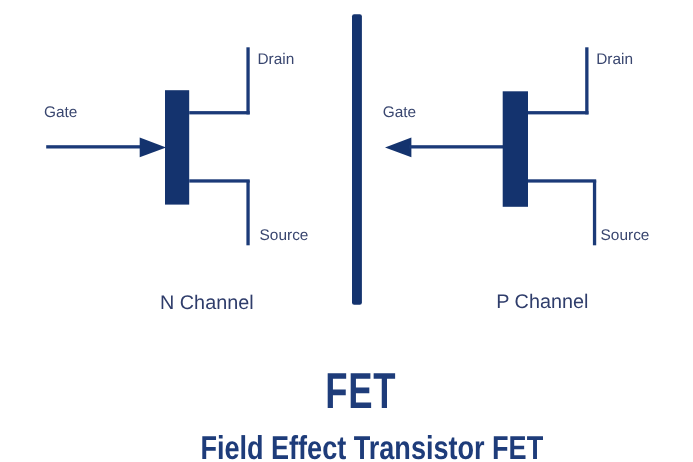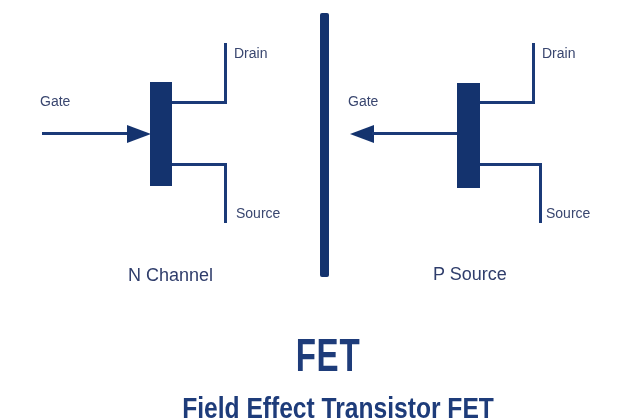--- a/index.html
+++ b/index.html
@@ -25,20 +25,21 @@
     color:var(--label);
     font-size:14px;
     line-height:1.1;
     white-space:nowrap;
   }
   .caption{
     position:absolute;
     color:var(--caption);
     font-size:18px;
     width:120px;
+    text-align:center;
     white-space:nowrap;
   }
   .arrowhead{position:absolute;width:0;height:0;}
   .arrowhead.right{
     border-top:9px solid transparent;
     border-bottom:9px solid transparent;
     border-left:24px solid var(--navy);
   }
   .arrowhead.left{
     border-top:9px solid transparent;
@@ -111,19 +112,19 @@
     <div class="bar" style="left:457px;top:83px;width:23px;height:105px;"></div>
 
     <div class="wire" style="left:480px;top:101px;width:55px;height:3px;"></div>
     <div class="wire" style="left:532px;top:43px;width:3px;height:61px;"></div>
     <span class="lbl" style="left:542px;top:46px;">Drain</span>
 
     <div class="wire" style="left:480px;top:163px;width:62px;height:3px;"></div>
     <div class="wire" style="left:539px;top:164px;width:3px;height:59px;"></div>
     <span class="lbl" style="left:546px;top:206px;">Source</span>
 
-    <span class="caption" style="left:433px;top:264px;">P Source</span>
+    <span class="caption" style="left:433px;top:264px;">P Channel</span>
   </div>
 
   <div class="fet-title">FET</div>
   <div class="fet-subtitle">Field Effect Transistor FET</div>
 
 </div>
 
 </body></html>

